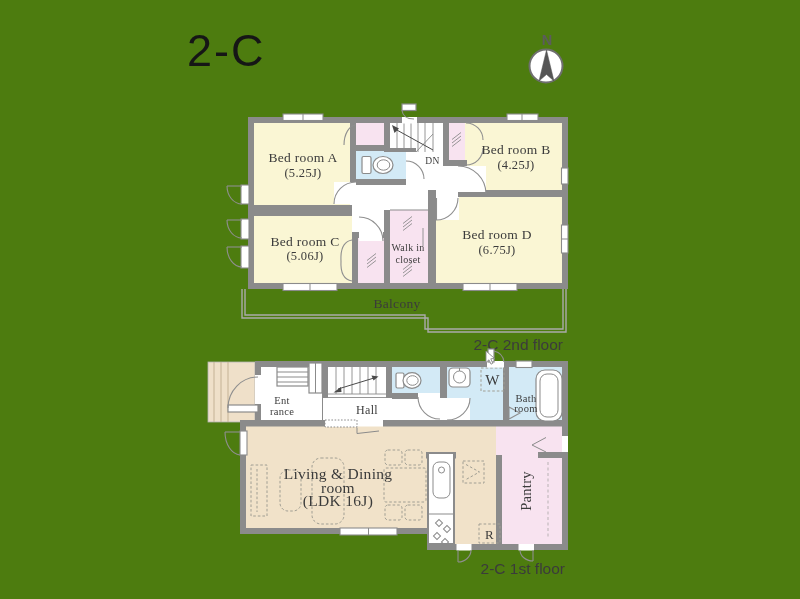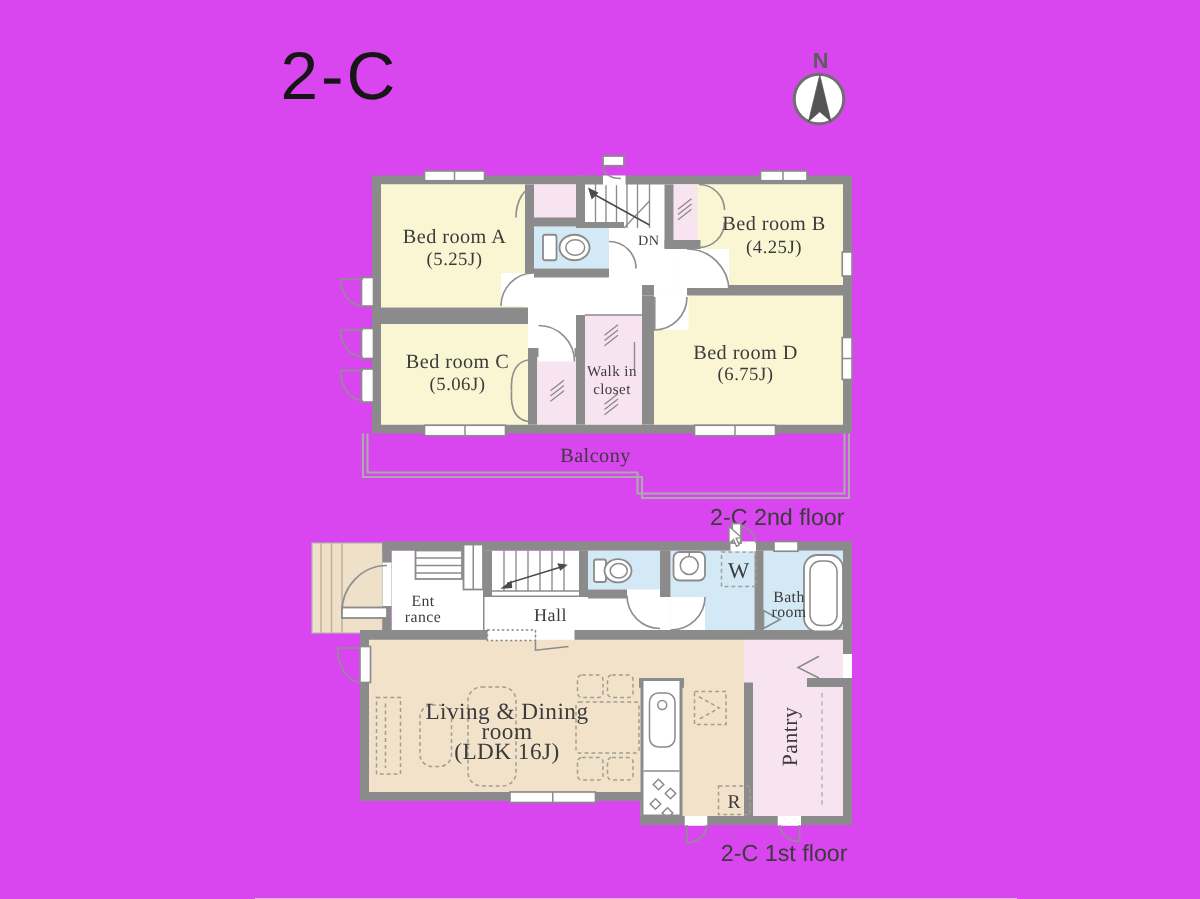--- a/index.html
+++ b/index.html
@@ -1,16 +1,16 @@
 <!DOCTYPE html>
 <html><head>
 <meta charset="utf-8">
 <style>
   html,body{margin:0;padding:0;background:#ffffff;}
-  .stage{position:relative;width:800px;height:599px;background:#d946ef;overflow:hidden;}
+  .stage{position:relative;width:800px;height:599px;background:#4d7c0f;overflow:hidden;}
   svg{display:block;}
   
   .wall{fill:#8b8b8b;}
   .yellow{fill:#faf6d4;}
   .pinkc{fill:#f8e3f0;}
   .bluec{fill:#d3eaf6;}
   .tanc{fill:#f1e2c9;}
   .porchc{fill:#efe0c9;}
   .whitec{fill:#ffffff;}
   .win{fill:#ffffff;stroke:#8b8b8b;stroke-width:1.1;}

